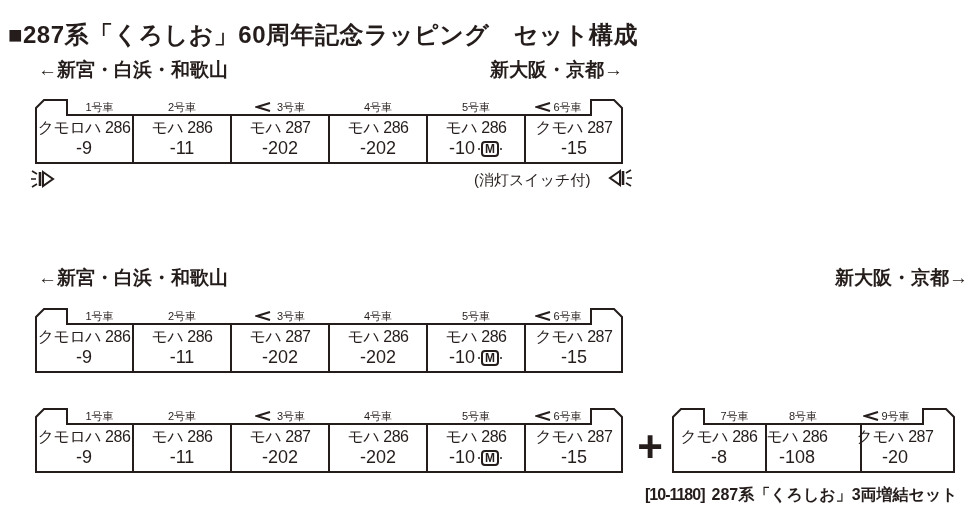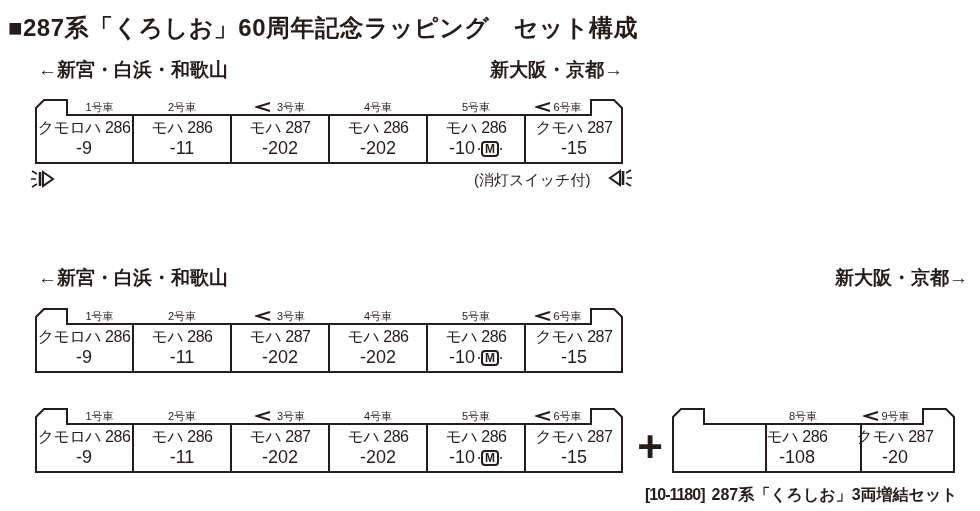--- a/index.html
+++ b/index.html
@@ -43,21 +43,21 @@
   }
   .plus { font-size:44px; line-height:52px; text-align:center; font-weight:bold; }
   .caption { font-size:16px; font-weight:bold; white-space:nowrap; }
   .caption .code { letter-spacing:-1px; margin-right:7px; }
 </style>
 </head>
 <body>
 
 <div id="page">
 
-  <div class="abs title" style="left:8px;top:12px">■287系「くろしお」60周年記念ラッピング　セット構成</div>
+  <div class="abs title" style="left:8px;top:19px">■287系「くろしお」60周年記念ラッピング　セット構成</div>
   <div class="abs dir" style="left:38px;top:57px">←新宮・白浜・和歌山</div>
   <div class="abs dir" style="left:490px;top:57px">新大阪・京都→</div>
 
   <div class="consist" style="left:35px;top:98px;width:588px">
   <svg class="outline" width="588" height="66" viewBox="0 0 588 66">
     <path class="shape" d="M1 65 L1 10 L9 2 L32 2 L32 17 L556 17 L556 2 L579 2 L587 10 L587 65 Z"></path>
     <path class="shape" d="M98 17 V65 M196 17 V65 M294 17 V65 M392 17 V65 M490 17 V65"></path>
   </svg>
   <div class="car w94" style="left:0;width:98px">
     <div class="car-label first">
@@ -321,20 +321,31 @@
   </div>
 </div>
 
   <div class="abs plus" style="left:627px;top:421px;width:46px">+</div>
 
   <div class="consist" style="left:672px;top:407px;width:283px">
     <svg class="outline" width="283" height="66" viewBox="0 0 283 66">
       <path class="shape" d="M1 65 L1 10 L9 2 L32 2 L32 17 L251 17 L251 2 L274 2 L282 10 L282 65 Z"></path>
       <path class="shape" d="M94 17 V65 M189 17 V65"></path>
     </svg>
+    <div class="car w90" style="left:0;width:94px">
+      <div class="car-label first">
+          <span>7号車</span>
+        </div>
+      <div class="car-text">
+        <div class="l1">クモハ 286</div>
+        <div class="l2">
+            <span>-8</span>
+          </div>
+      </div>
+    </div>
     <div class="car w90" style="left:78px;width:106px">
       <div class="car-label">
           <span>8号車</span>
         </div>
       <div class="car-text">
         <div class="l1">モハ 286</div>
         <div class="l2">
             <span>-108</span>
           </div>
       </div>

